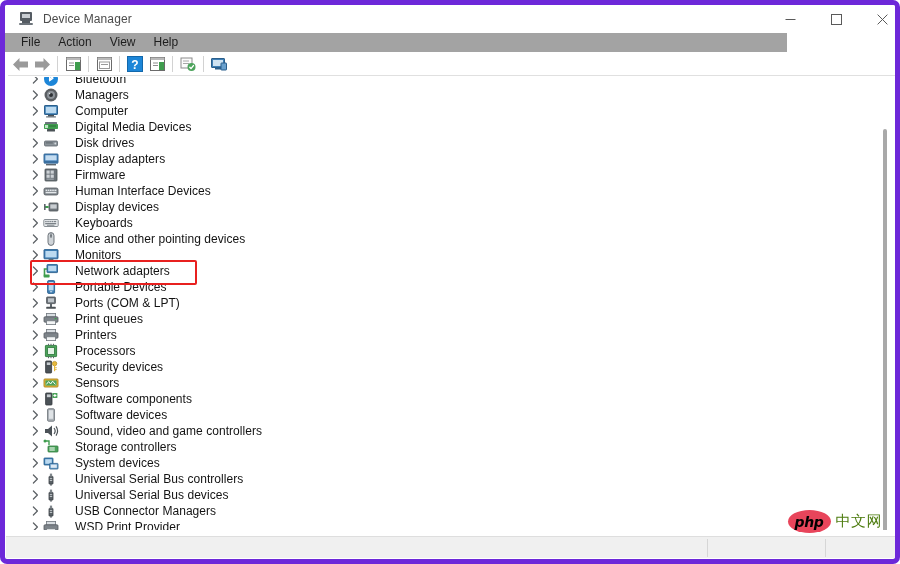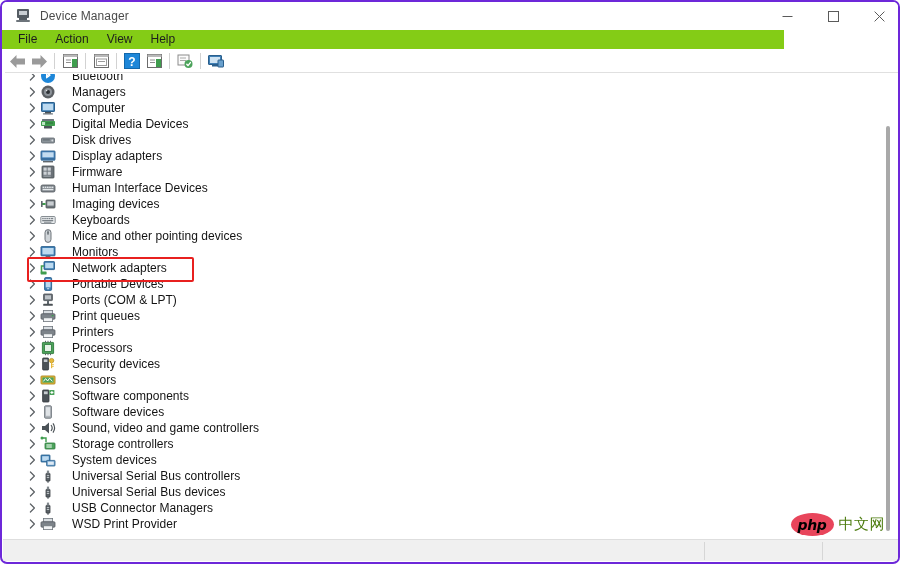--- a/index.html
+++ b/index.html
@@ -15,21 +15,21 @@
     -webkit-font-smoothing: antialiased;
   }
 
   
   #window {
     position: absolute;
     left: 0; top: 0;
     width: 900px; height: 564px;
     background: #ffffff;
     box-sizing: border-box;
-    border: 2px solid #6d28d9;
+    border: 5px solid #6d28d9;
     border-radius: 7px;
     overflow: hidden;
   }
 
   
   #titlebar {
     position: absolute;
     left: 0; top: 0;
     width: 900px; height: 28px;
     background: #ffffff;
@@ -82,21 +82,21 @@
     width: 46px; height: 28px;
     display: flex; align-items: center; justify-content: center;
   }
   .cap-btn svg { display: block; }
 
   
   #menubar {
     position: absolute;
     left: 0; top: 28px;
     width: 782px; height: 19px;
-    background: #84cc16;
+    background: #a3a3a3;
     display: flex;
     align-items: center;
     padding-left: 7px;
     box-sizing: border-box;
   }
   .menu-item {
     font-size: 12px;
     color: #1d1d1d;
     padding: 1px 9px 2px 9px;
     white-space: nowrap;
@@ -520,21 +520,21 @@
             </svg>
           </span>
           <span class="ticon">
             <svg width="16" height="16" viewBox="0 0 16 16">
               <rect x="6" y="4" width="9" height="8" rx="0.8" fill="#6f767c" stroke="#4a5054" stroke-width="0.8"></rect>
               <rect x="7.3" y="5.4" width="6.4" height="4.2" fill="#c9ced2"></rect>
               <rect x="1" y="7" width="4.6" height="2" fill="#3f9d4e"></rect>
               <rect x="1" y="5" width="1.6" height="6" fill="#5e666c"></rect>
             </svg>
           </span>
-          <span class="tlabel">Imaging devices</span>
+          <span class="tlabel">Display devices</span>
         </div>
         <div class="tree-row">
           <span class="chev">
             <svg width="7" height="10" viewBox="0 0 7 10">
               <path d="M1.4 1 L5.4 5 L1.4 9" stroke="#5a5f63" stroke-width="1.2" fill="none" stroke-linecap="round" stroke-linejoin="round"></path>
             </svg>
           </span>
           <span class="ticon">
             <svg width="16" height="16" viewBox="0 0 16 16">
               <rect x="0.8" y="4.5" width="14.4" height="7" rx="1" fill="#e9ecee" stroke="#7b8288" stroke-width="0.9"></rect>

